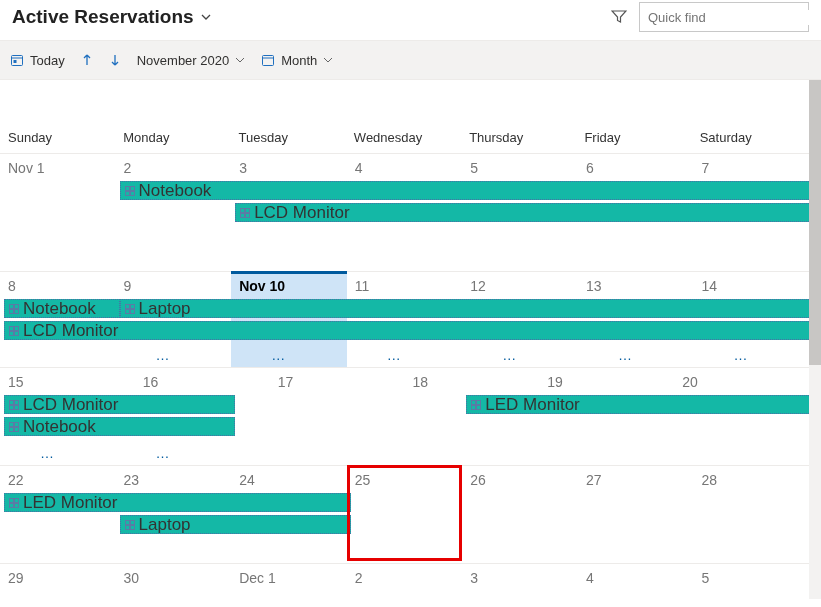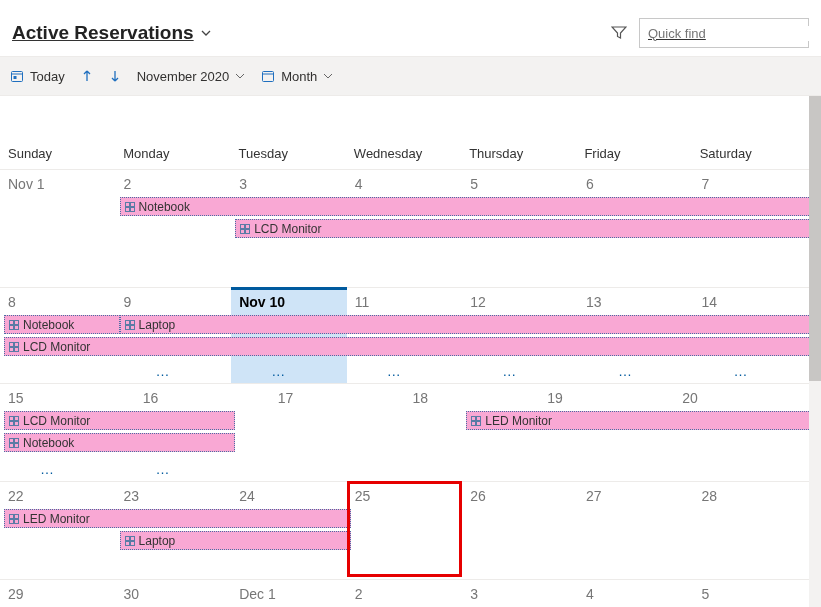--- a/index.html
+++ b/index.html
@@ -1,17 +1,17 @@
 <!DOCTYPE html>
 <html><head>
 <meta charset="utf-8">
 <style>
   * { box-sizing: border-box; margin: 0; padding: 0; }
   body { font-family: "Segoe UI", Arial, sans-serif; font-size: 13px; color: #333; width: 821px; height: 607px; overflow: hidden; position: relative; background: #fff; }
-  .header { display: flex; align-items: center; padding: 18px 12px 8px 12px; text-decoration: underline; }
+  .header { display: flex; align-items: center; padding: 2px 12px 8px 12px; }
   .title-group { display: flex; align-items: center; flex: 1; cursor: pointer; }
   .title { font-size: 19px; font-weight: 600; color: #222; }
   .chev-down { margin-left: 6px; }
   .filter-icon { margin-right: 12px; cursor: pointer; }
   .search-box { display: flex; align-items: center; border: 1px solid #c8c8c8; height: 30px; width: 170px; padding: 0 8px; }
   .search-box input { border: none; outline: none; flex: 1; font-size: 13px; }
   .toolbar { display: flex; align-items: center; background: #f3f2f1; height: 40px; padding: 15px 10px; color: #605e5c; border-top: 1px solid #edebe9; border-bottom: 1px solid #edebe9; }
   .tb-item { display: flex; align-items: center; margin-right: 16px; cursor: pointer; color: #323130; font-size: 13px; }
   .tb-icon { margin-right: 6px; }
   .cal-wrap { display: flex; height: calc(607px - 88px); }
@@ -19,21 +19,21 @@
   .day-header { display: flex; padding: 10px 0 8px 2px; }
   .day-header div { flex: 1; padding-left: 6px; font-size: 13px; color: #333; font-weight: 400; }
   .grid { flex: 1; position: relative; }
   .row { display: flex; position: relative; }
   .cell { flex: 1; border-top: 1px solid #edebe9; position: relative; padding: 6px 0 4px 8px; color: #767676; font-size: 14px; }
   .cell.today-col { background: #cfe4f7; }
   .cell.today-bar::before { content:""; position:absolute; top:-1px; left:0; right:0; height:3px; background:#005a9e; }
   .cell-num { display:inline-block; }
   .cell-num.today { color:#000; font-weight:600; }
   .events { position: absolute; left: 0; right: 0; top: 28px; }
-  .ev { position: absolute; height: 19px; background:#f9a8d4; border:1px dotted #4a6fa5; font-size:12px; color:#333; display:flex; align-items:center; padding:0 4px; overflow:hidden; white-space:nowrap; }
+  .ev { position: absolute; height: 19px; background:#14b8a6; border:1px dotted #4a6fa5; font-size:17px; color:#333; display:flex; align-items:center; padding:0 4px; overflow:hidden; white-space:nowrap; }
   .ev .icn { margin-right:4px; flex-shrink:0; }
   .more { color:#005a9e; font-size:14px; padding-left:40px; cursor:pointer; letter-spacing:2px; }
   .moreRow { display:flex; }
   .moreRow > div { flex:1; }
   .highlight-box { position:absolute; border:3px solid #e60000; pointer-events:none; }
   .sbar { width:12px; background:#f3f2f1; position:relative; }
   .sbar-thumb { position:absolute; left:0; right:0; top:0; height:55%; background:#c8c6c4; }
   svg { display:block; }
 </style>
 </head>

